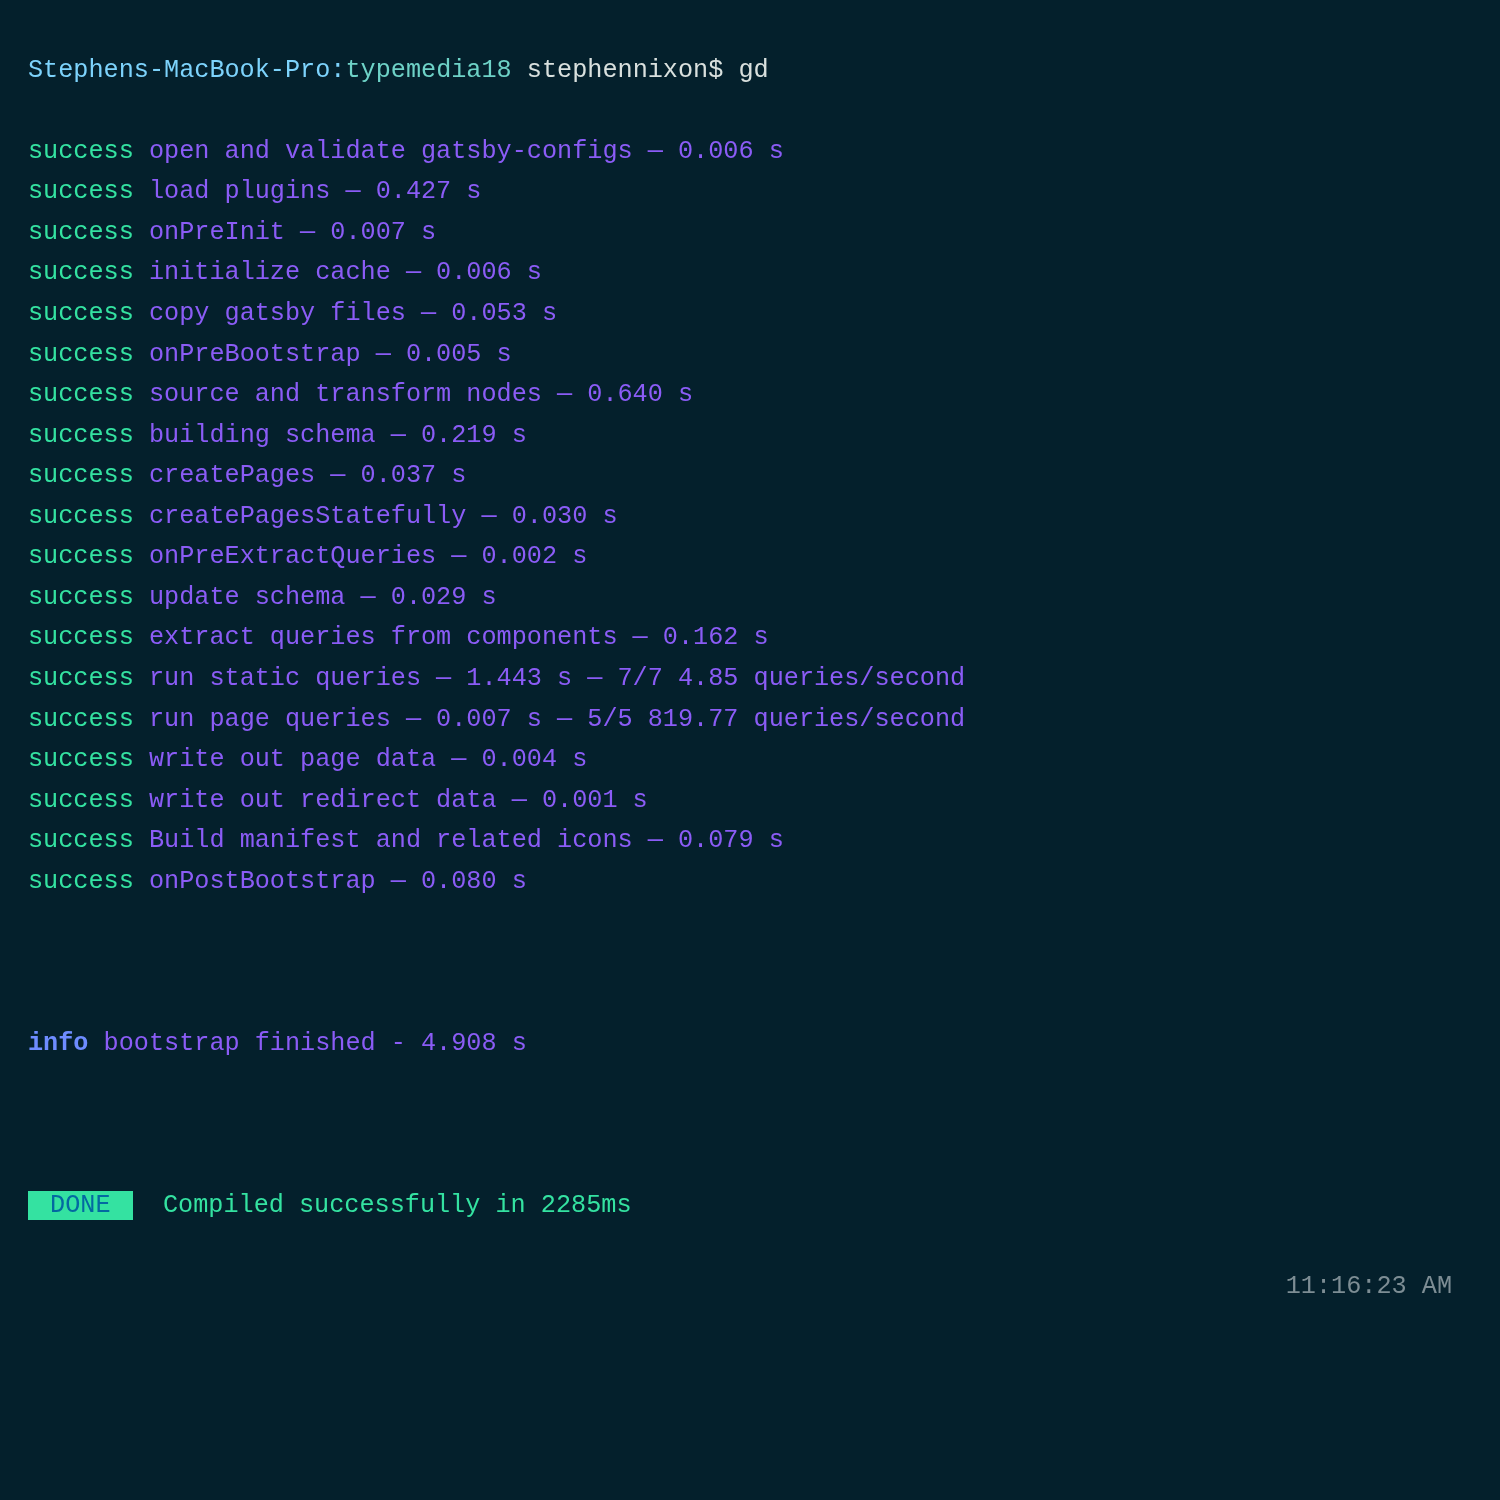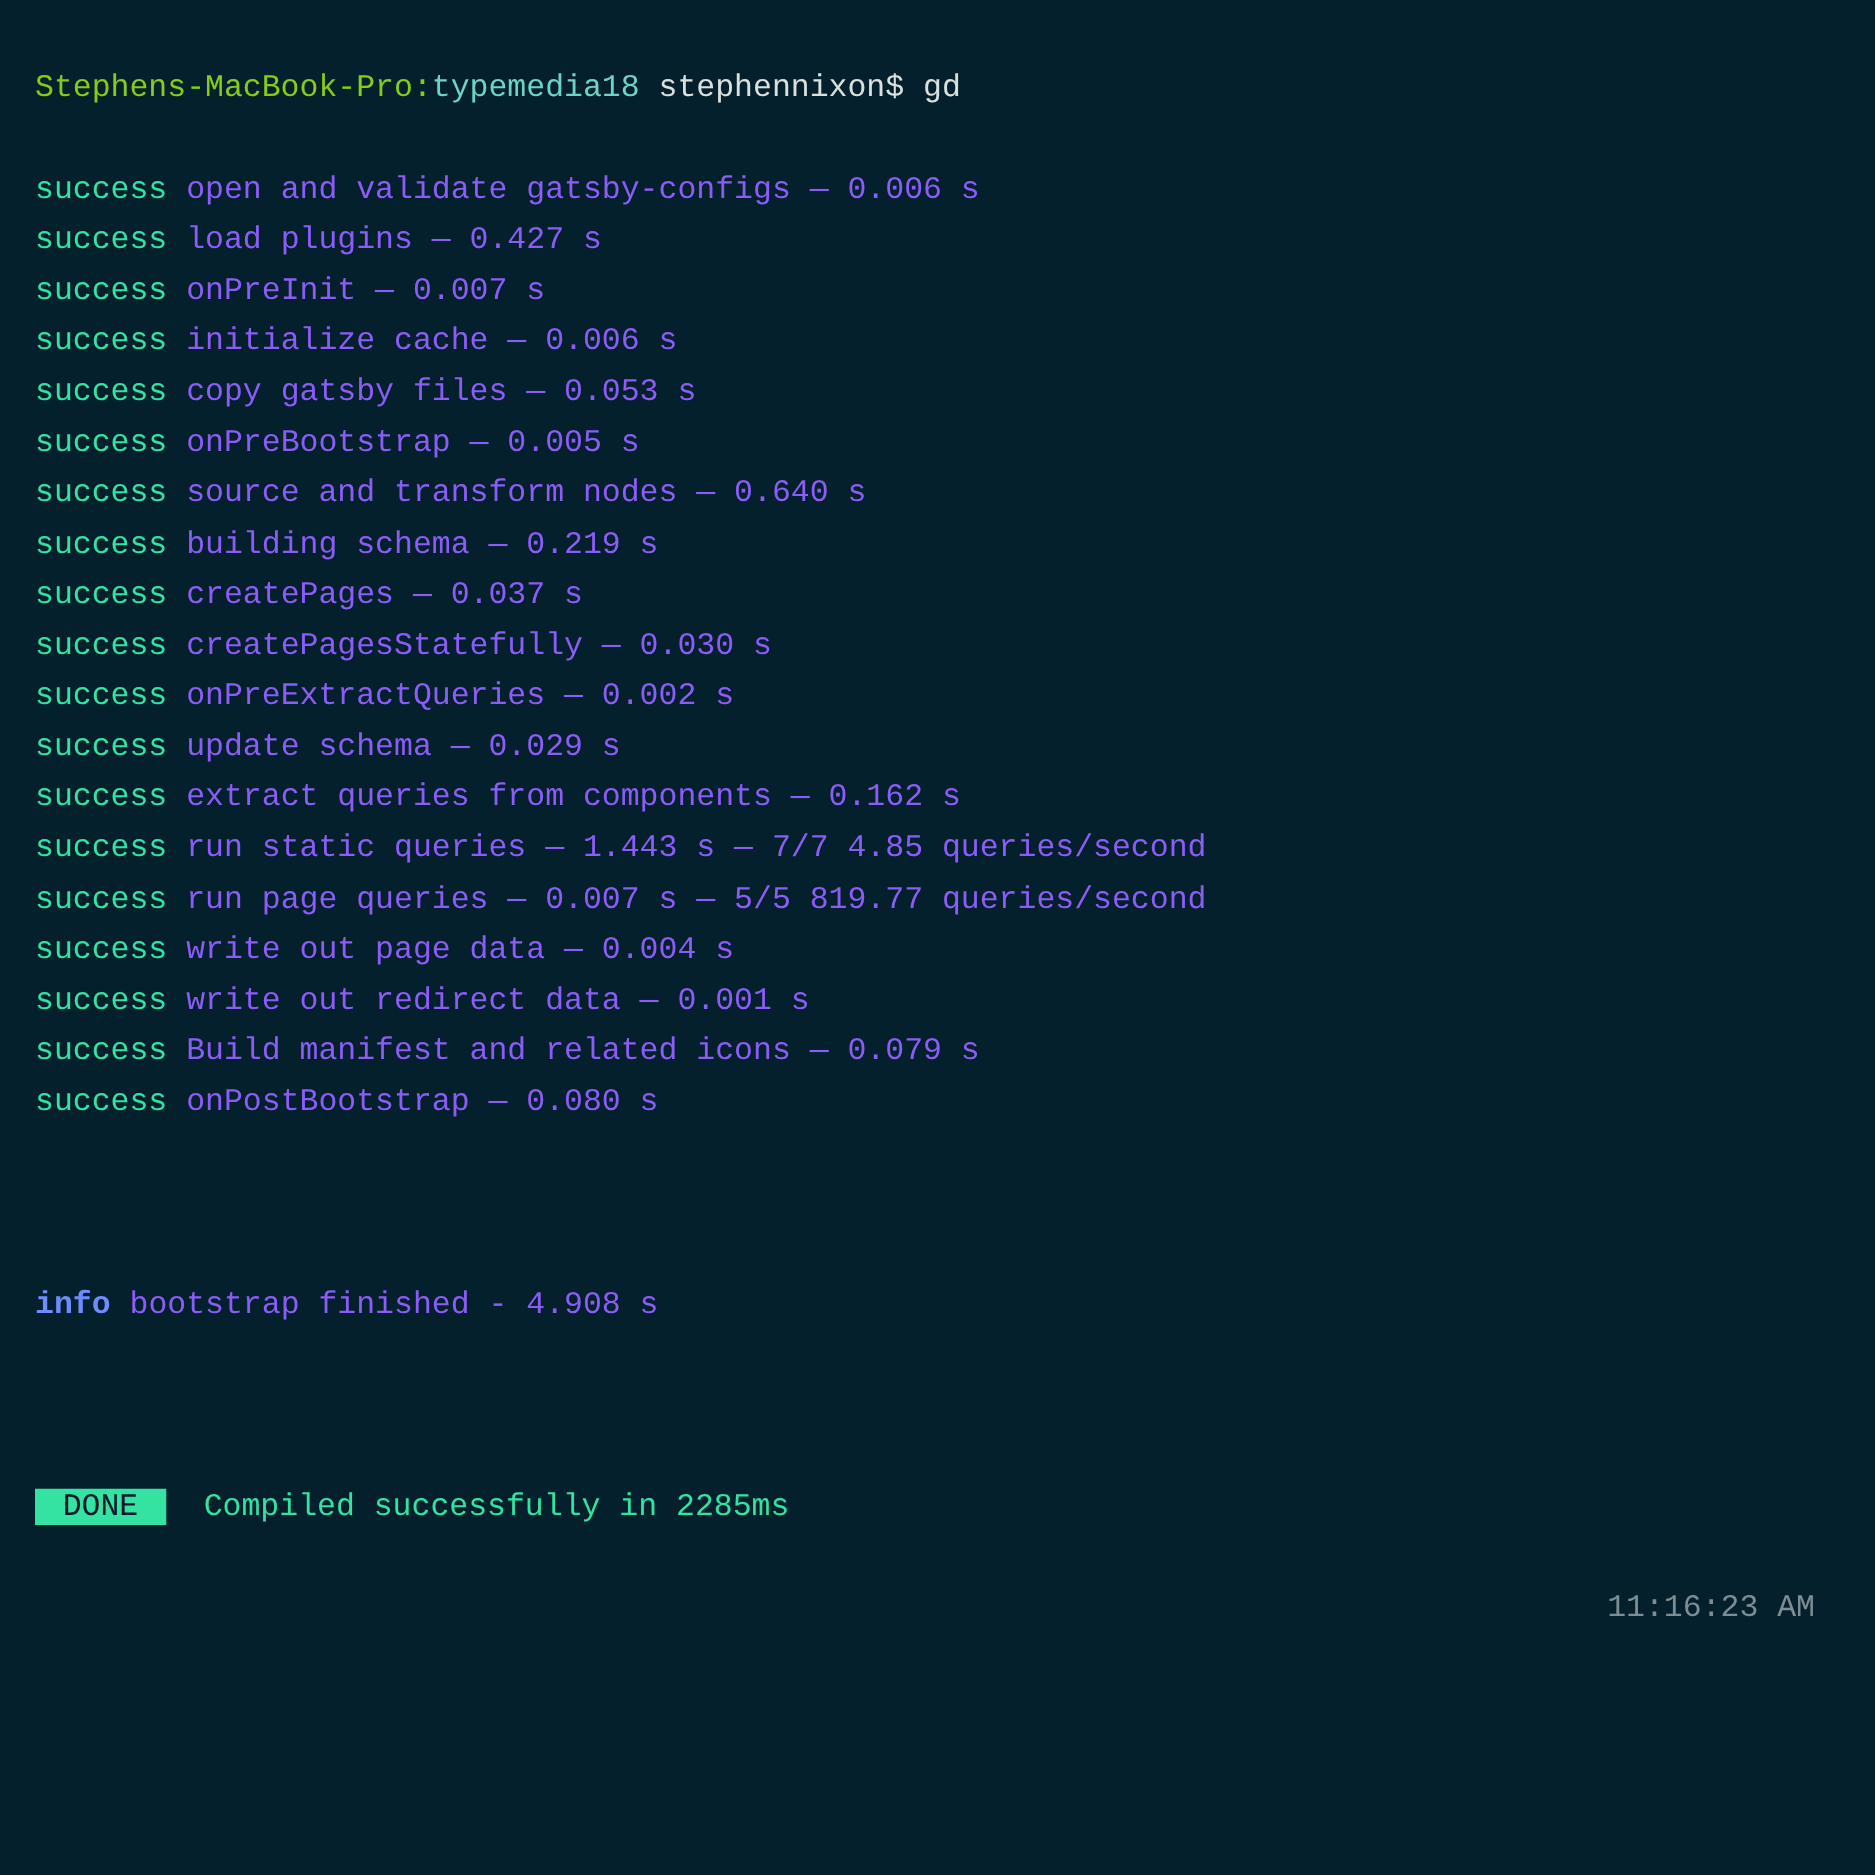--- a/index.html
+++ b/index.html
@@ -11,30 +11,30 @@
     font-family: "Menlo", "Consolas", "Courier New", monospace;
     font-size: 25.2px;
     line-height: 1.61;
     color: #d9e0de;
     overflow: hidden;
   }
   .terminal {
     padding: 10px 28px 0 28px;
     white-space: pre;
   }
-  .prompt-host { color: #84cc16; }
+  .prompt-host { color: #7dd3fc; }
   .prompt-dir  { color: #6ed2c7; }
   .prompt-user { color: #d9e0de; }
   .cmd { color: #d9e0de; }
   .success { color: #34e2a1; }
   .msg { color: #8b5cf6; }
   .info { color: #6e8cff; font-weight: bold; }
   .done-badge {
     background: #34e2a1;
-    color: #0f172a;
+    color: #0369a1;
     padding: 0 7px;
   }
   .compiled { color: #34e2a1; margin-top: 21px; }
   .timestamp {
     color: #7d8d94;
     text-align: right;
     display: block;
     padding-right: 20px;
   }
   .line { display: block; }

